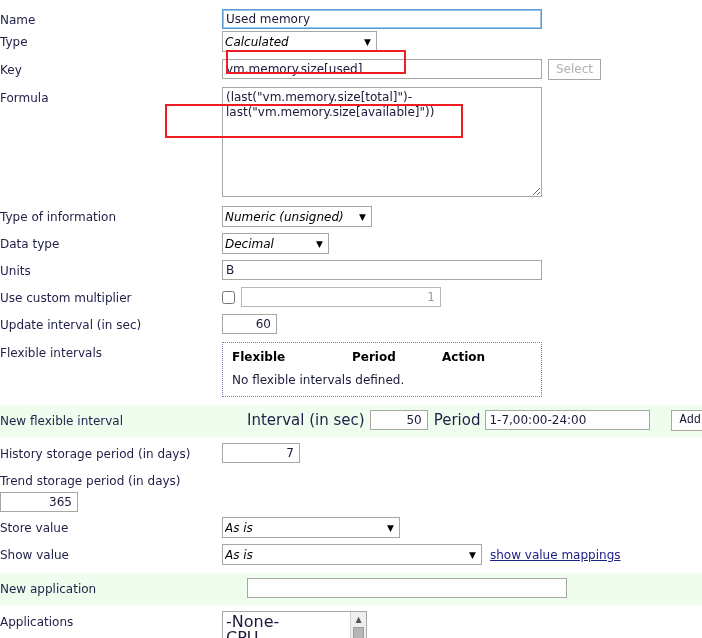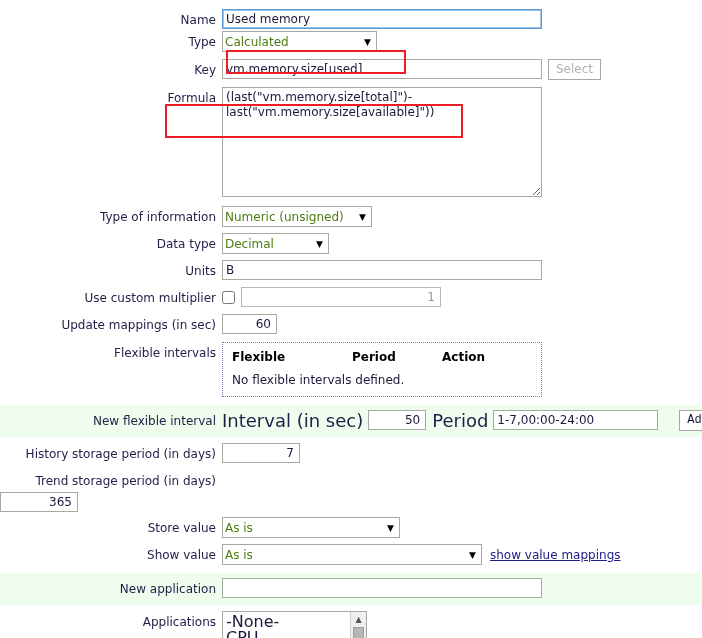--- a/index.html
+++ b/index.html
@@ -24,27 +24,27 @@
   }
 
   .row {
     display: flex;
     align-items: flex-start;
     width: 702px;
     box-sizing: border-box;
   }
   .row.green {
     background: #eefdee;
+    gap: 25px;
   }
 
   .label {
     width: 222px;
     min-width: 222px;
-    text-align: right;
-    padding-right: 6px;
+    padding-right: 18px;
     box-sizing: border-box;
     font-size: 12px;
     color: #1f1f48;
     line-height: 22px;
     white-space: nowrap;
   }
   .field {
     flex: 1;
     position: relative;
     display: flex;
@@ -88,30 +88,31 @@
     box-sizing: border-box;
     resize: both;
     overflow: hidden;
     line-height: 15px;
     outline: none;
   }
 
   select.sel {
     font-family: "DejaVu Sans", "Liberation Sans", sans-serif;
     font-size: 12px;
-    color: #4d7c0f;
+    color: #000000;
     height: 21px;
     border: 1px solid #a8a8a0;
     background: #ffffff;
     box-sizing: border-box;
     padding: 1px 2px;
     -webkit-appearance: none;
     -moz-appearance: none;
     appearance: none;
     outline: none;
+    font-style: italic;
   }
   .selwrap {
     position: relative;
     display: inline-block;
   }
   .selwrap .arrow {
     position: absolute;
     right: 6px;
     top: 50%;
     transform: translateY(-50%);
@@ -177,21 +178,21 @@
     margin-bottom: 9px;
   }
   .flexhead .c1 { width: 120px; }
   .flexhead .c2 { width: 90px; }
   .flexnone {
     font-size: 12px;
     color: #1a1a3a;
   }
 
   .inline-label {
-    font-size: 18px;
+    font-size: 15px;
     color: #1f1f48;
     line-height: 21px;
     padding: 0 5px 0 0;
     white-space: nowrap;
   }
 
   
   .listbox {
     width: 145px;
     height: 62px;
@@ -303,21 +304,21 @@
 
   <div class="row" style="margin-top:5px;">
     <div class="label">Use custom multiplier</div>
     <div class="field">
       <input class="chk" type="checkbox" style="">
       <input class="txt num" type="text" style="width: 200px;" disabled="" value="1">
     </div>
   </div>
 
   <div class="row" style="margin-top:5px;">
-    <div class="label">Update mappings (in sec)</div>
+    <div class="label">Update interval (in sec)</div>
     <div class="field">
       <input class="txt num" type="text" style="width: 55px;" value="60">
     </div>
   </div>
 
   <div class="row" style="margin-top:6px;">
     <div class="label">Flexible intervals</div>
     <div class="field">
       <div class="flexpanel">
         <div class="flexhead">

